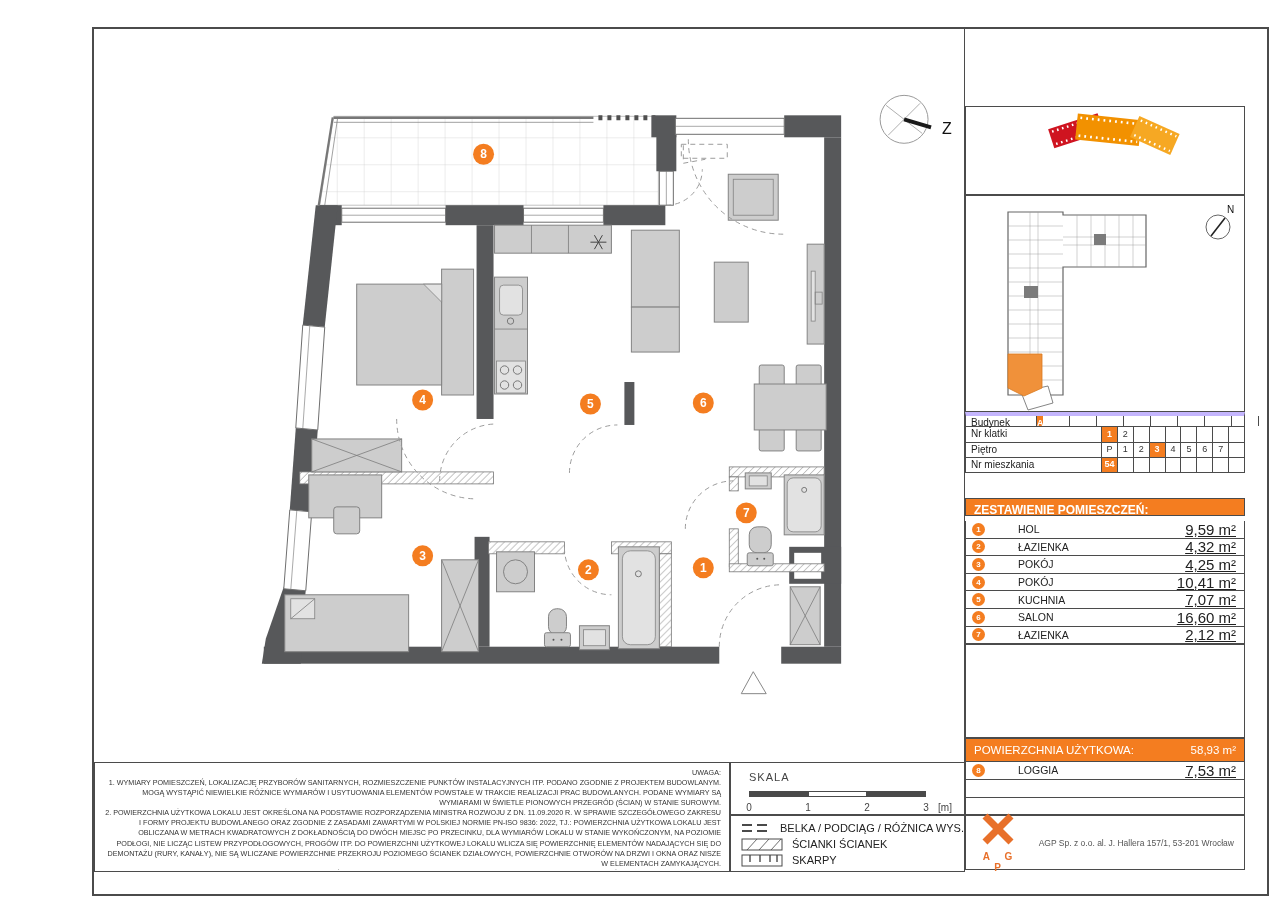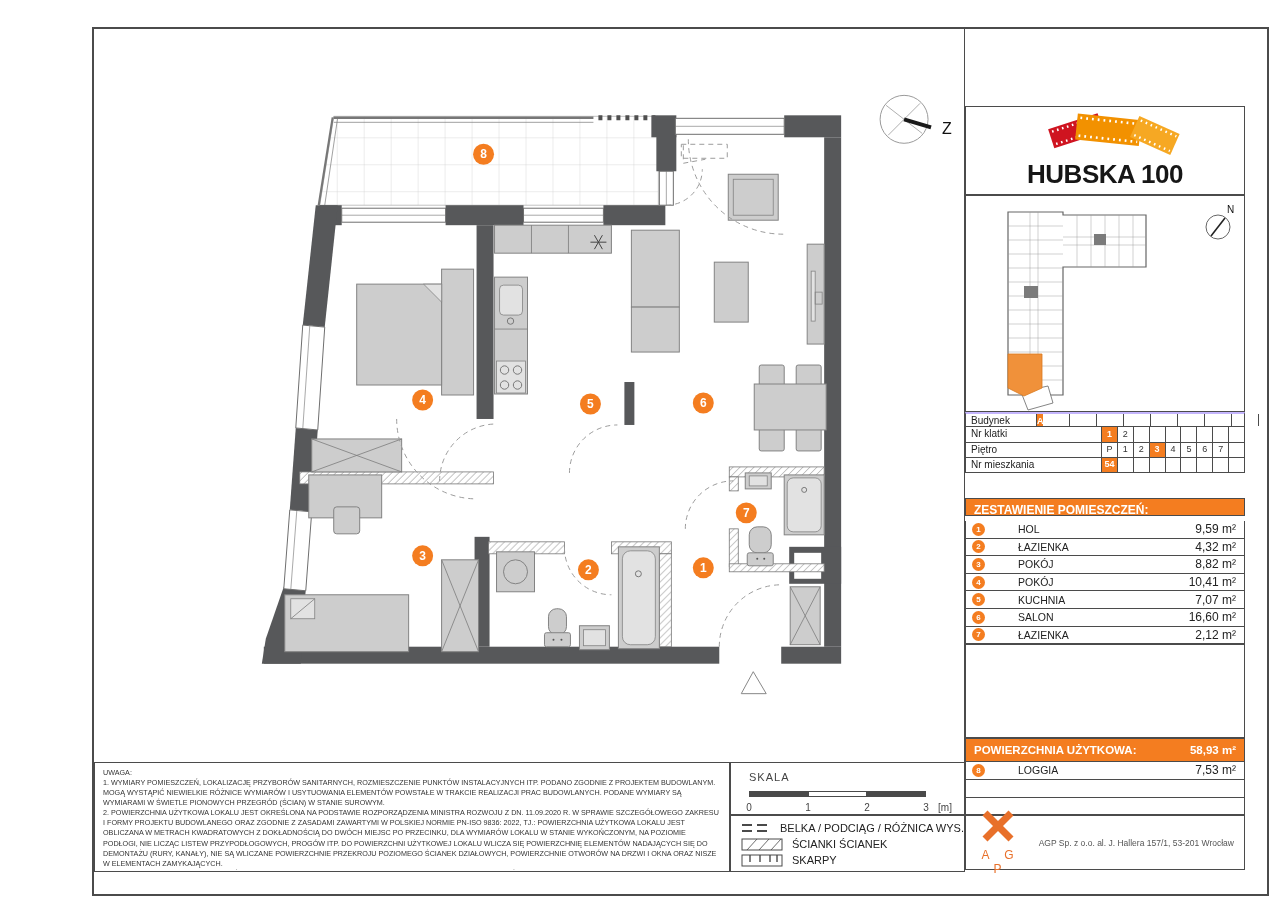--- a/index.html
+++ b/index.html
@@ -12,56 +12,56 @@
   .win{fill:#fff;stroke:#6e6e6e;stroke-width:1;}
   .winl{stroke:#6e6e6e;stroke-width:.6;}
   .pw{fill:url(#hatch);stroke:#777;stroke-width:.8;}
   .f{fill:#cdcdcd;stroke:#838383;stroke-width:1;}
   .f2{fill:#e2e2e2;stroke:#838383;stroke-width:.8;}
   .xl{stroke:#7c7c7c;stroke-width:.8;}
   .door{fill:none;stroke:#9c9c9c;stroke-width:1;stroke-dasharray:5 4;}
   .badge-c{fill:#f47d20;}
   .badge-t{fill:#fff;font-size:12px;font-weight:bold;text-anchor:middle;}
   
-  #notes-box{left:0;top:733px;width:636px;height:110px;border:1px solid #4b4b4b;padding:5px 8px;font-size:7.2px;line-height:1.4;color:#333;overflow:hidden;}
+  #notes-box{left:0;top:733px;width:636px;height:110px;border:1px solid #4b4b4b;padding:5px 8px;font-size:7.2px;line-height:1.4;color:#333;overflow:hidden;text-align:right;}
   #notes-box div{margin:0;}
   #scale-box{left:636px;top:733px;width:235px;height:53px;border:1px solid #4b4b4b;}
   #scale-box .lbl{position:absolute;left:18px;top:8px;font-size:11px;letter-spacing:1px;color:#444;}
   .sbar{position:absolute;top:28px;height:6px;}
   .sb-d{background:#4a4a4a;}
   .sb-w{background:#fff;border:1px solid #4a4a4a;}
   .stick{position:absolute;top:39px;font-size:10px;color:#444;transform:translateX(-50%);}
   #legend-box{left:636px;top:786px;width:235px;height:57px;border:1px solid #4b4b4b;padding:4px 0 0 10px;}
   .leg-row{display:flex;align-items:center;height:16px;gap:9px;}
   .leg-row span{font-size:11px;color:#222;white-space:nowrap;}
   
   .sb{left:871px;width:280px;border:1px solid #4b4b4b;background:#fff;}
   #b-company{top:4px;height:73px;padding:8px 8px 0 10px;}
   #b-company .l{font-size:11.5px;font-weight:bold;line-height:1.3;color:#111;}
   #dom-logo{position:absolute;right:6px;top:6px;}
   #b-brand{top:77px;height:89px;text-align:center;}
   #brand-name{font-size:26px;font-weight:900;letter-spacing:-.5px;color:#161616;margin-top:-4px;}
   #b-map{top:166px;height:217px;}
   #b-table{top:383px;height:61px;border:none;}
   .trow{display:flex;height:15.25px;border:1px solid #4b4b4b;border-top:none;box-sizing:border-box;}
-  .trow:first-child{border-top:2px solid #c4b5fd;gap:26px;}
+  .trow:first-child{border-top:4px solid #c4b5fd;gap:26px;}
   .tlab{width:130px;font-size:10px;padding:1px 0 0 5px;color:#222;}
   .tcell{flex:1;border-left:1px solid #4b4b4b;font-size:9px;text-align:center;padding-top:1.5px;color:#333;}
   .hl{background:#f47d20;color:#fff;font-weight:bold;}
   #b-roomshdr{top:469px;height:18px;background:#f47d20;color:#fff;font-weight:bold;font-size:12px;padding:4px 0 0 8px;}
   .rrow{left:871px;width:280px;height:17.6px;border:1px solid #4b4b4b;border-top:none;display:flex;align-items:center;padding:0 8px 0 6px;background:#fff;}
   .rnum{width:13px;height:13px;border-radius:50%;background:#f47d20;color:#fff;font-size:8px;font-weight:bold;display:flex;align-items:center;justify-content:center;margin-right:9px;flex:none;}
   .rname{font-size:10.5px;color:#222;flex:1;padding-left:24px;}
-  .rarea{font-size:12px;color:#222;}
+  .rarea{font-size:15px;color:#222;text-decoration:underline;}
   #b-empty{top:615px;height:94px;}
-  #b-total{top:709px;height:24px;background:#f47d20;color:#fff;display:flex;justify-content:space-between;align-items:center;padding:0 8px;font-weight:bold;font-size:11.5px;border:1px solid #4b4b4b;}
+  #b-total{top:709px;height:24px;background:#f47d20;color:#fff;display:flex;justify-content:space-between;align-items:center;padding:0 8px;font-weight:normal;font-size:11.5px;border:1px solid #4b4b4b;}
   .erow{left:871px;width:280px;height:17.5px;border:1px solid #4b4b4b;border-top:none;background:#fff;}
   #b-agp{top:786px;height:55px;display:flex;align-items:center;padding:0 10px;gap:12px;}
   #agp-mark{text-align:center;width:44px;flex:none;}
-  #agp-letters{font-size:12px;font-weight:normal;color:#e8702a;letter-spacing:6px;margin:1px 0 0 5px;}
+  #agp-letters{font-size:10px;font-weight:bold;color:#e8702a;letter-spacing:6px;margin:1px 0 0 5px;}
   #agp-addr{font-size:8.5px;color:#555;text-align:right;flex:1;}
 </style>
 </head>
 <body>
 
 <div id="sheet">
 
   <div class="abs" id="plan-box">
   <svg viewBox="0 0 871 733">
     <defs>
@@ -343,21 +343,20 @@
         <rect x="56" y="10" width="64" height="26" fill="#f29100"></rect>
         <line x1="59" y1="14" x2="118" y2="14" stroke="#fff" stroke-width="2.6" stroke-dasharray="1.8 4"></line>
         <line x1="59" y1="32" x2="118" y2="32" stroke="#fff" stroke-width="2.6" stroke-dasharray="1.8 4"></line>
       </g>
       <g transform="rotate(24 132 30)">
         <rect x="112" y="16" width="44" height="23" fill="#f6a823"></rect>
         <line x1="115" y1="19.5" x2="154" y2="19.5" stroke="#fff" stroke-width="2.4" stroke-dasharray="1.6 3.8"></line>
         <line x1="115" y1="35.5" x2="154" y2="35.5" stroke="#fff" stroke-width="2.4" stroke-dasharray="1.6 3.8"></line>
       </g>
     </svg>
-    <div id="brand-name">HUBSKA 100</div>
   </div>
 
   <div class="abs sb" id="b-map">
     <svg viewBox="0 0 278 215" width="278" height="215">
       <polygon points="42,16 97,16 97,19 180,19 180,71 97,71 97,199 42,199" fill="#fff" stroke="#666" stroke-width="1.2"></polygon>
       <g stroke="#9b9b9b" stroke-width="0.45">
         <line x1="42" y1="30" x2="97" y2="30"></line>
           <line x1="42" y1="44" x2="97" y2="44"></line>
           <line x1="42" y1="58" x2="97" y2="58"></line>
         <line x1="42" y1="72" x2="97" y2="72"></line>
@@ -450,21 +449,21 @@
       <span class="rarea">9,59 m²</span>
   </div>
   <div class="abs rrow" style="top:509.6px;">
     <span class="rnum">2</span>
       <span class="rname">ŁAZIENKA</span>
       <span class="rarea">4,32 m²</span>
   </div>
   <div class="abs rrow" style="top:527.2px;">
     <span class="rnum">3</span>
       <span class="rname">POKÓJ</span>
-      <span class="rarea">8,82 m²</span>
+      <span class="rarea">4,25 m²</span>
   </div>
   <div class="abs rrow" style="top:544.8px;">
     <span class="rnum">4</span>
       <span class="rname">POKÓJ</span>
       <span class="rarea">10,41 m²</span>
   </div>
   <div class="abs rrow" style="top:562.4px;">
     <span class="rnum">5</span>
       <span class="rname">KUCHNIA</span>
       <span class="rarea">7,07 m²</span>

